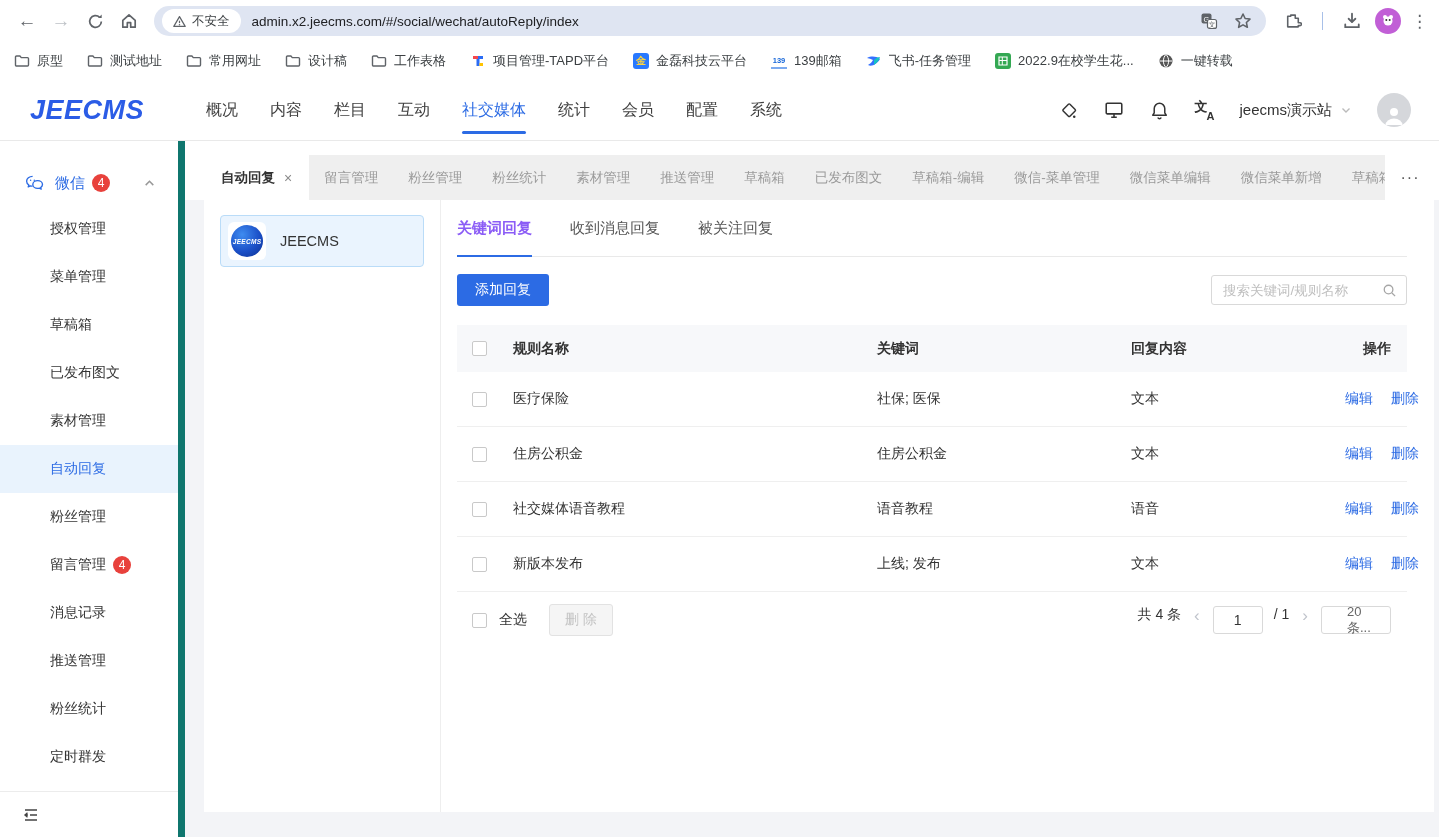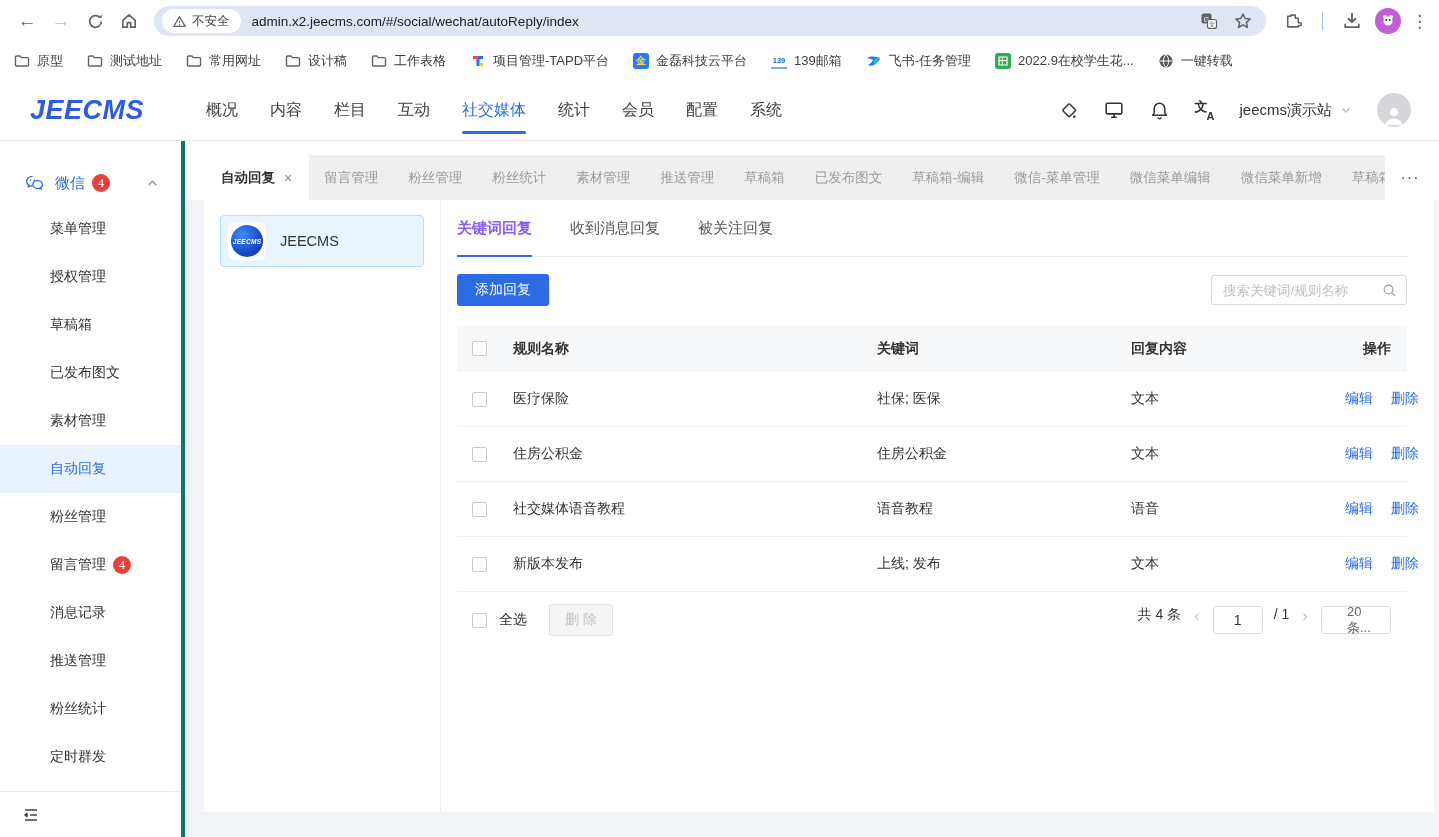--- a/index.html
+++ b/index.html
@@ -46,21 +46,21 @@
   .hicon { width:20px; height:20px; display:flex; align-items:center; justify-content:center; }
   .wenA { position:relative; width:20px; height:20px; font-weight:bold; color:#333; }
   .wenA .w1 { position:absolute; left:0; top:-2px; font-size:13px; }
   .wenA .w2 { position:absolute; right:0; bottom:-2px; font-size:11px; }
   .site-select { display:flex; align-items:center; gap:8px; font-size:15px; color:#333; }
   .header-avatar { width:34px; height:34px; border-radius:50%; background:#d5d7db; display:flex; align-items:flex-end;
     justify-content:center; overflow:hidden; }
 
   
   .app-body { display:flex; height:696px; background:#f3f4f7; }
-  .sidebar { width:185px; background:#fff; border-right:4px solid #0f766e; position:relative; flex:none;font-family:Liberation Serif, serif; }
+  .sidebar { width:185px; background:#fff; border-right:7px solid #0f766e; position:relative; flex:none; }
   .side-group { height:44px; margin-top:20px; display:flex; align-items:center; padding:0 22px 0 24px; cursor:pointer; }
   .side-group-label { color:var(--accent); font-size:15px; margin-left:10px; }
   .badge { min-width:18px; height:18px; border-radius:9px; background:var(--badge); color:#fff; font-size:12px;
     display:inline-flex; align-items:center; justify-content:center; padding:0 5px; margin-left:7px; }
   .side-item { height:48px; display:flex; align-items:center; padding-left:50px; font-size:14px; color:#333;
     cursor:pointer; }
   .side-item.active { color:var(--accent); background:#e9f3fd; }
   .sidebar-footer { position:absolute; left:0; right:0; bottom:0; height:46px; border-top:1px solid #ececec;
     display:flex; align-items:center; padding-left:22px; }
 
@@ -330,22 +330,22 @@
           <path d="M13 7.3c2.5 0 4.6 1.6 4.6 3.7 0 1.2-.7 2.2-1.7 2.9l.5 1.5-1.8-.9a5.6 5.6 0 0 1-1.6.2c-2.5 0-4.6-1.6-4.6-3.7s2.1-3.7 4.6-3.7z" fill="none" stroke="#2c6be4" stroke-width="1.3" stroke-linejoin="round"></path>
           <circle cx="6.3" cy="7" r=".7" fill="#2c6be4"></circle>
           <circle cx="9.8" cy="7" r=".7" fill="#2c6be4"></circle>
         </svg>
       <span class="side-group-label">微信</span>
       <span class="badge">4</span>
       <svg style="margin-left:auto" width="13" height="13" viewBox="0 0 12 12">
           <path d="M2.5 7.5 6 4l3.5 3.5" fill="none" stroke="#999" stroke-width="1.4"></path>
         </svg>
     </div>
+    <div class="side-item">授权管理</div>
     <div class="side-item">菜单管理</div>
-    <div class="side-item">授权管理</div>
     <div class="side-item">草稿箱</div>
     <div class="side-item">已发布图文</div>
     <div class="side-item">素材管理</div>
     <div class="side-item active">自动回复</div>
     <div class="side-item">粉丝管理</div>
     <div class="side-item">
       <span>留言管理</span>
       <span class="badge">4</span>
     </div>
     <div class="side-item">消息记录</div>

